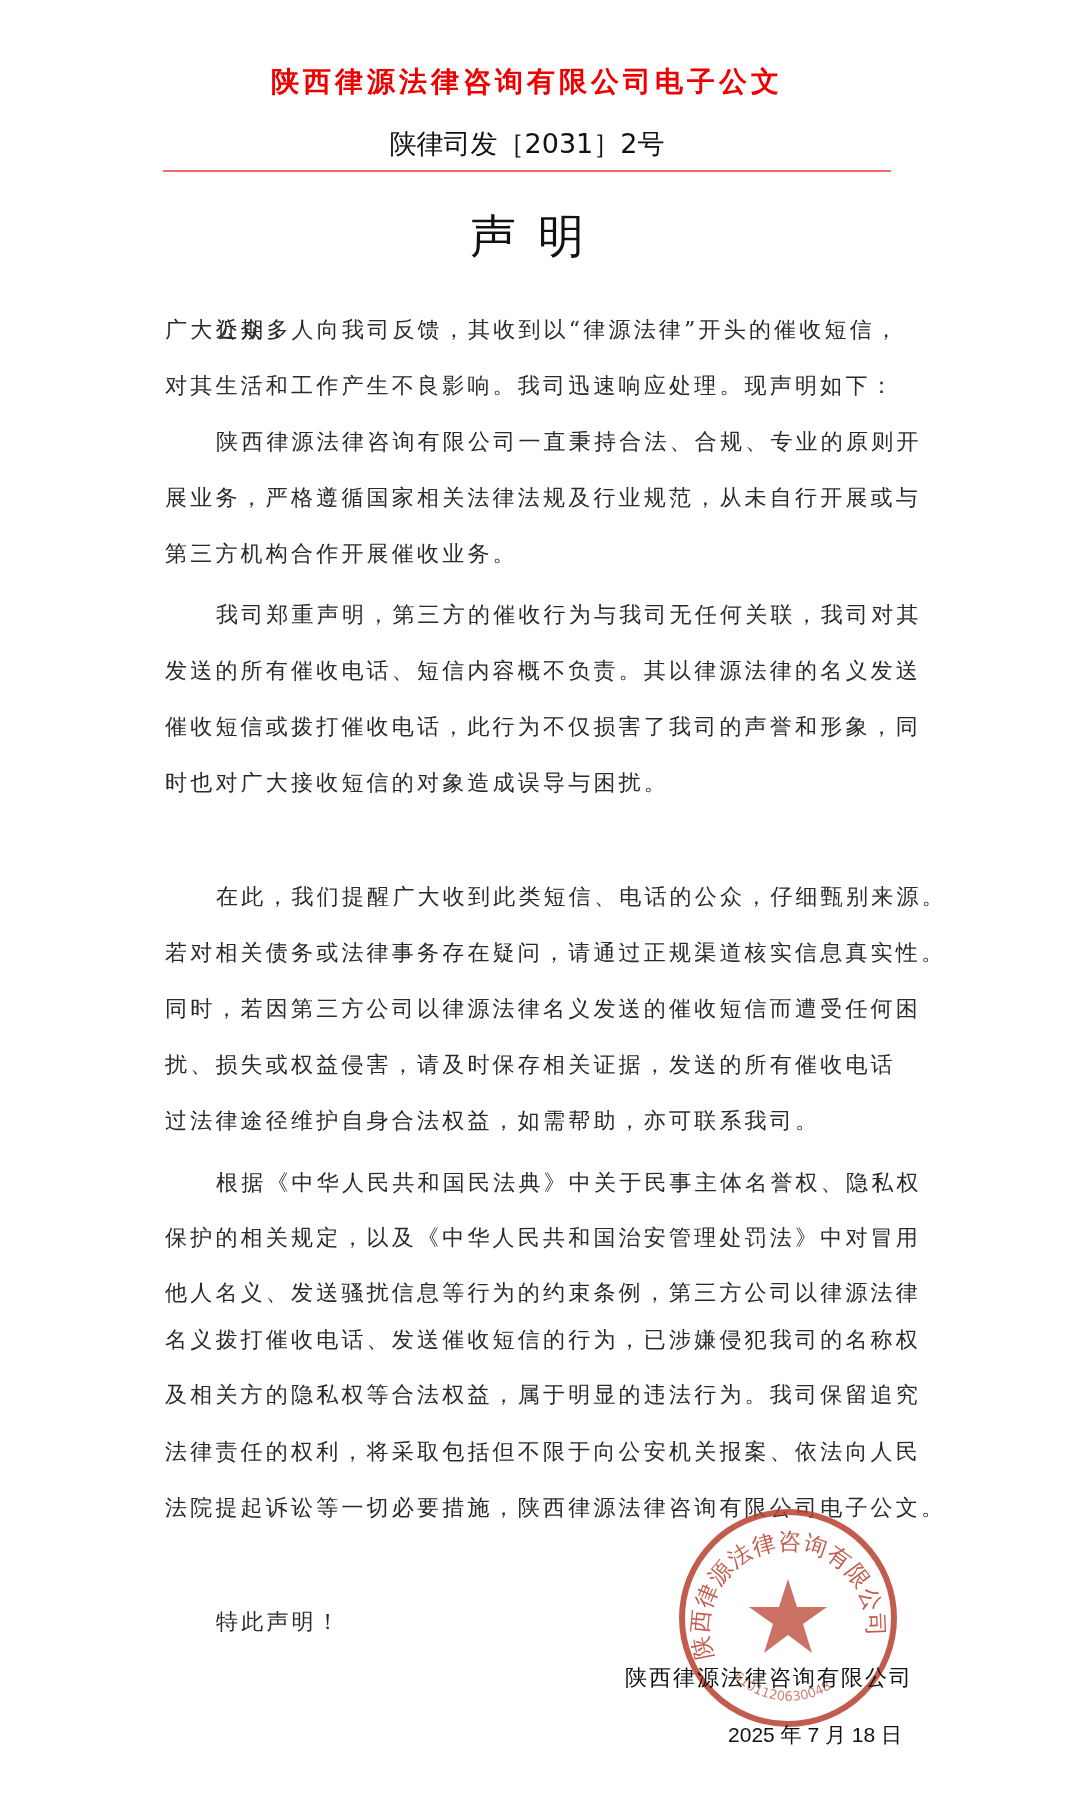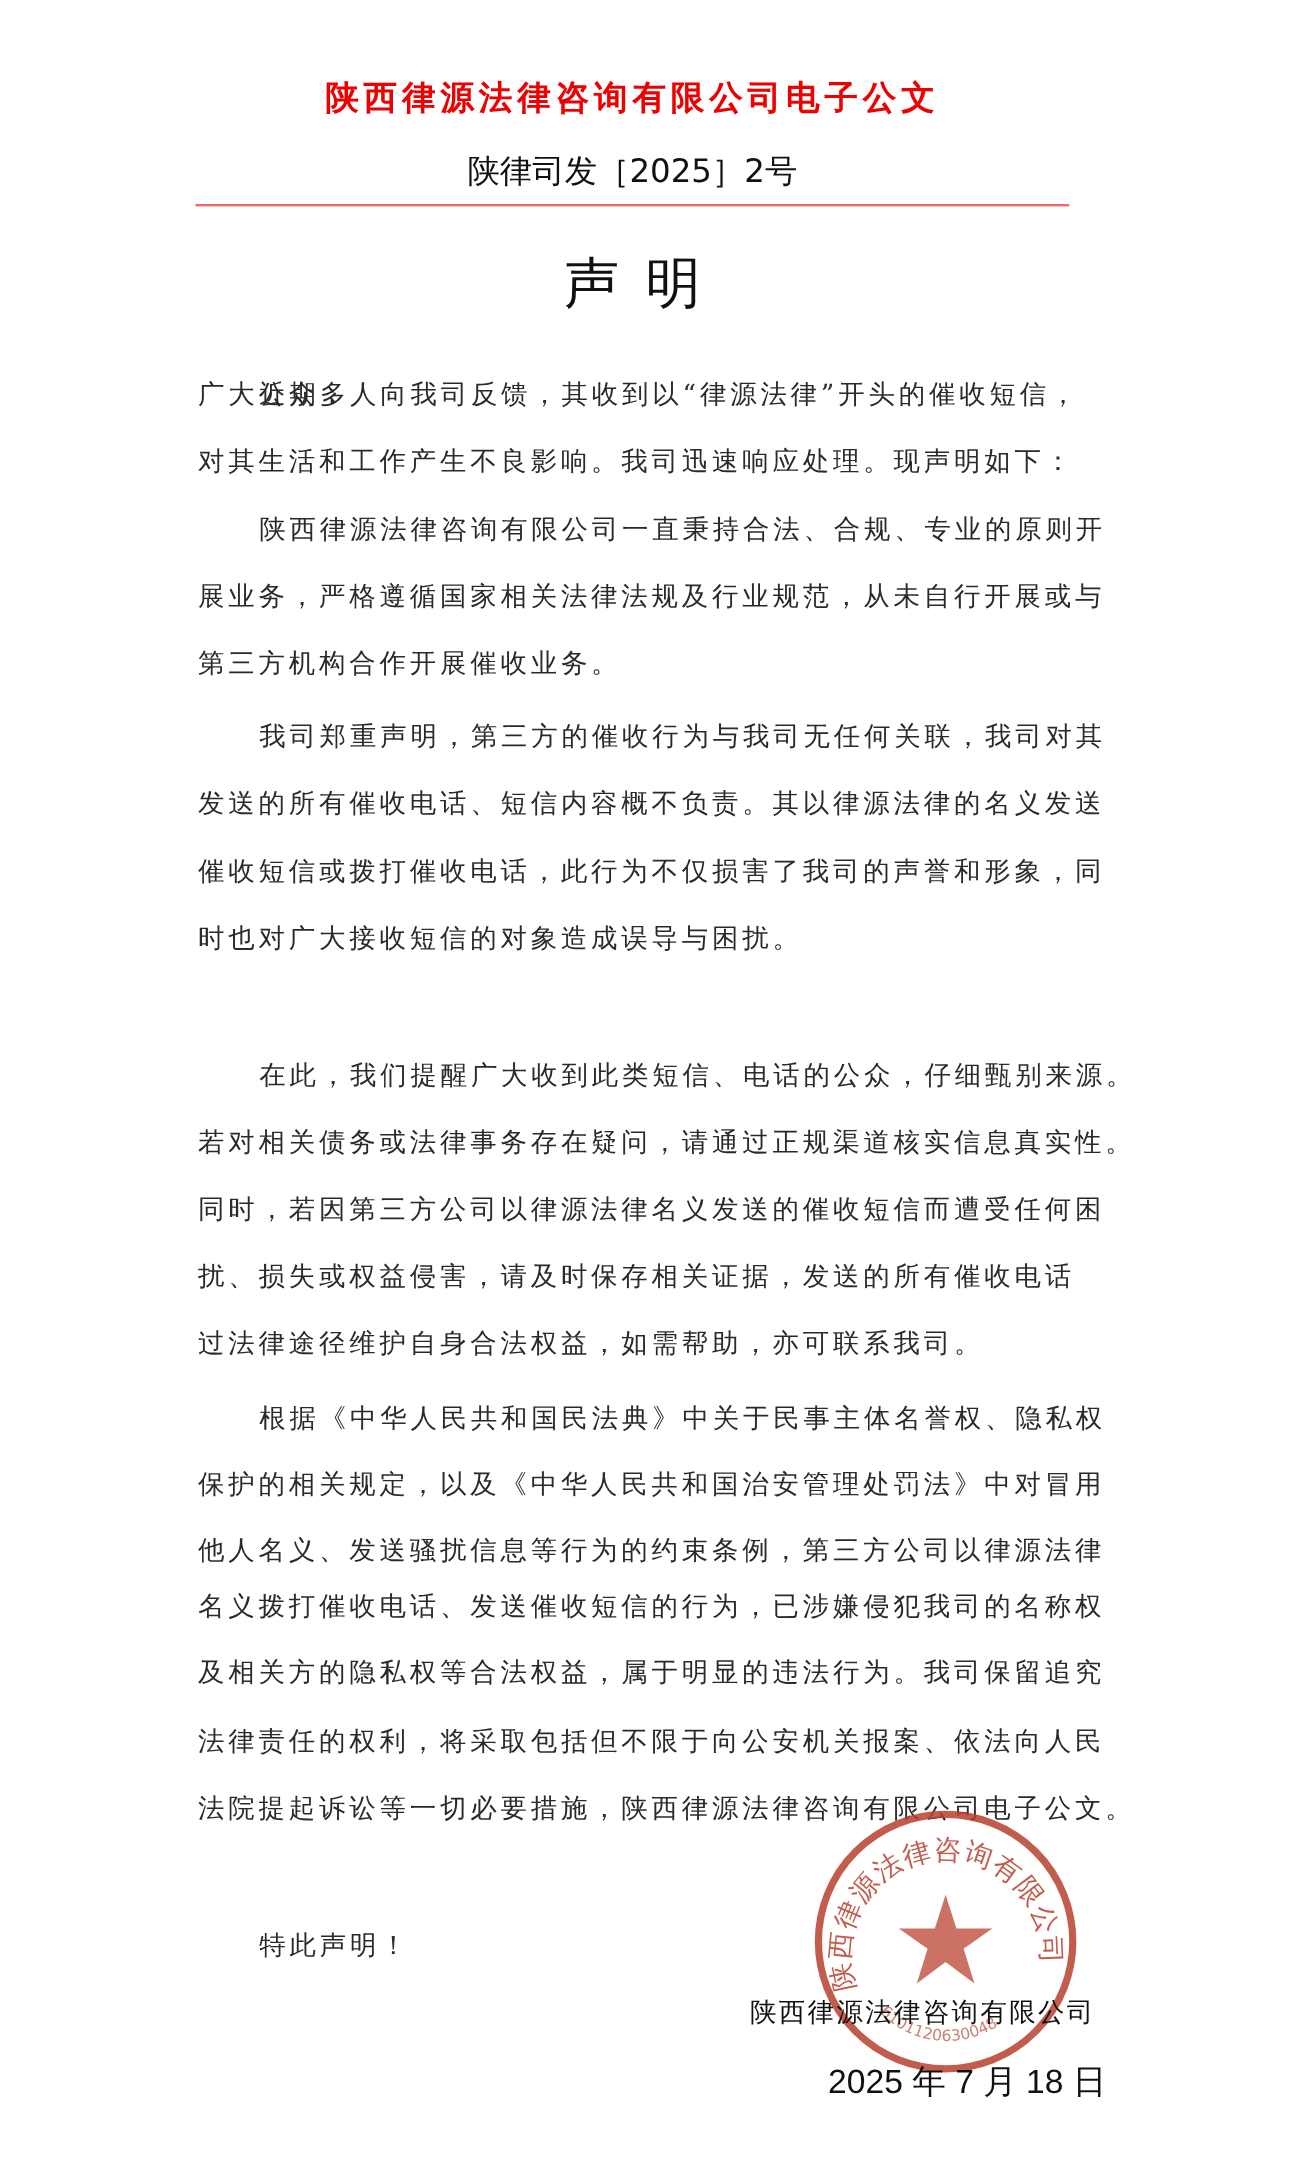--- a/index.html
+++ b/index.html
@@ -11,30 +11,30 @@
   .doc-number { position:absolute; left:163px; top:124px; width:728px; text-align:center;
          font-family:"DejaVu Sans","Liberation Sans",sans-serif; font-size:27px; color:#111;
          line-height:40px; white-space:nowrap; }
   .red-rule { position:absolute; left:163px; top:170px; width:728px; height:2px; background:#f06a6a; }
   .doc-title { position:absolute; left:163px; top:208px; width:728px; text-align:center;
          font-size:46px; letter-spacing:22px; color:#111; line-height:56px; padding-left:22px; box-sizing:border-box; }
   .line { position:absolute; left:165px; font-size:22px; letter-spacing:3.2px; line-height:30px;
           white-space:nowrap; color:#2a2a2a; }
   .line.indent { left:216px; }
   .sign { position:absolute; right:167px; font-size:22px; letter-spacing:2px; line-height:30px; white-space:nowrap; color:#111; z-index:2;}
-  .date { position:absolute; right:158px; font-family:"Liberation Sans","DejaVu Sans",sans-serif;
-          font-size:28px; line-height:30px; white-space:nowrap; color:#111; z-index:2;}
+  .date { position:absolute; right:178px; font-family:"Liberation Sans","DejaVu Sans",sans-serif;
+          font-size:21px; line-height:30px; white-space:nowrap; color:#111; z-index:2;}
   .seal { position:absolute; left:677px; top:1507px; width:222px; height:222px; z-index:1; opacity:0.85; }
 </style>
 </head>
 <body>
 
 <div>
   <div class="header-title">陕西律源法律咨询有限公司电子公文</div>
-  <div class="doc-number">陕律司发［2025］2号</div>
+  <div class="doc-number">陕律司发［2031］2号</div>
   <div class="red-rule"></div>
   <div class="doc-title">声明</div>
 
   <div class="line" style="top:315px;">广大公众：</div>
   <div id="body-lines">
       <div class="line indent" style="top: 315px;">近期多人向我司反馈，其收到以“律源法律”开头的催收短信，</div>
       <div class="line" style="top: 371px;">对其生活和工作产生不良影响。我司迅速响应处理。现声明如下：</div>
       <div class="line indent" style="top: 427px;">陕西律源法律咨询有限公司一直秉持合法、合规、专业的原则开</div>
       <div class="line" style="top: 483px;">展业务，严格遵循国家相关法律法规及行业规范，从未自行开展或与</div>
       <div class="line" style="top: 539px;">第三方机构合作开展催收业务。</div>

